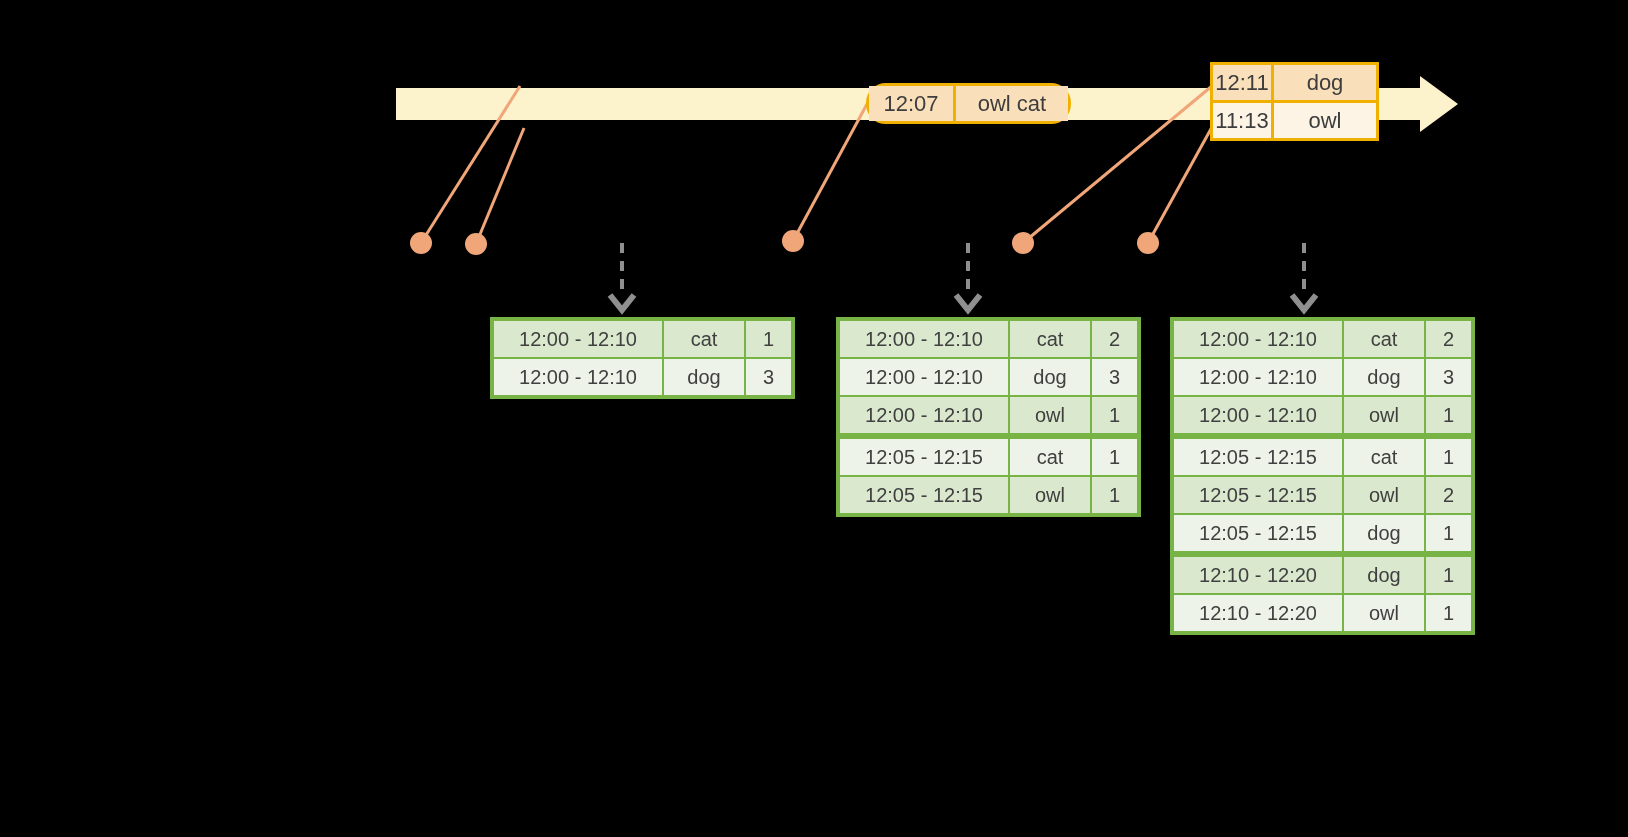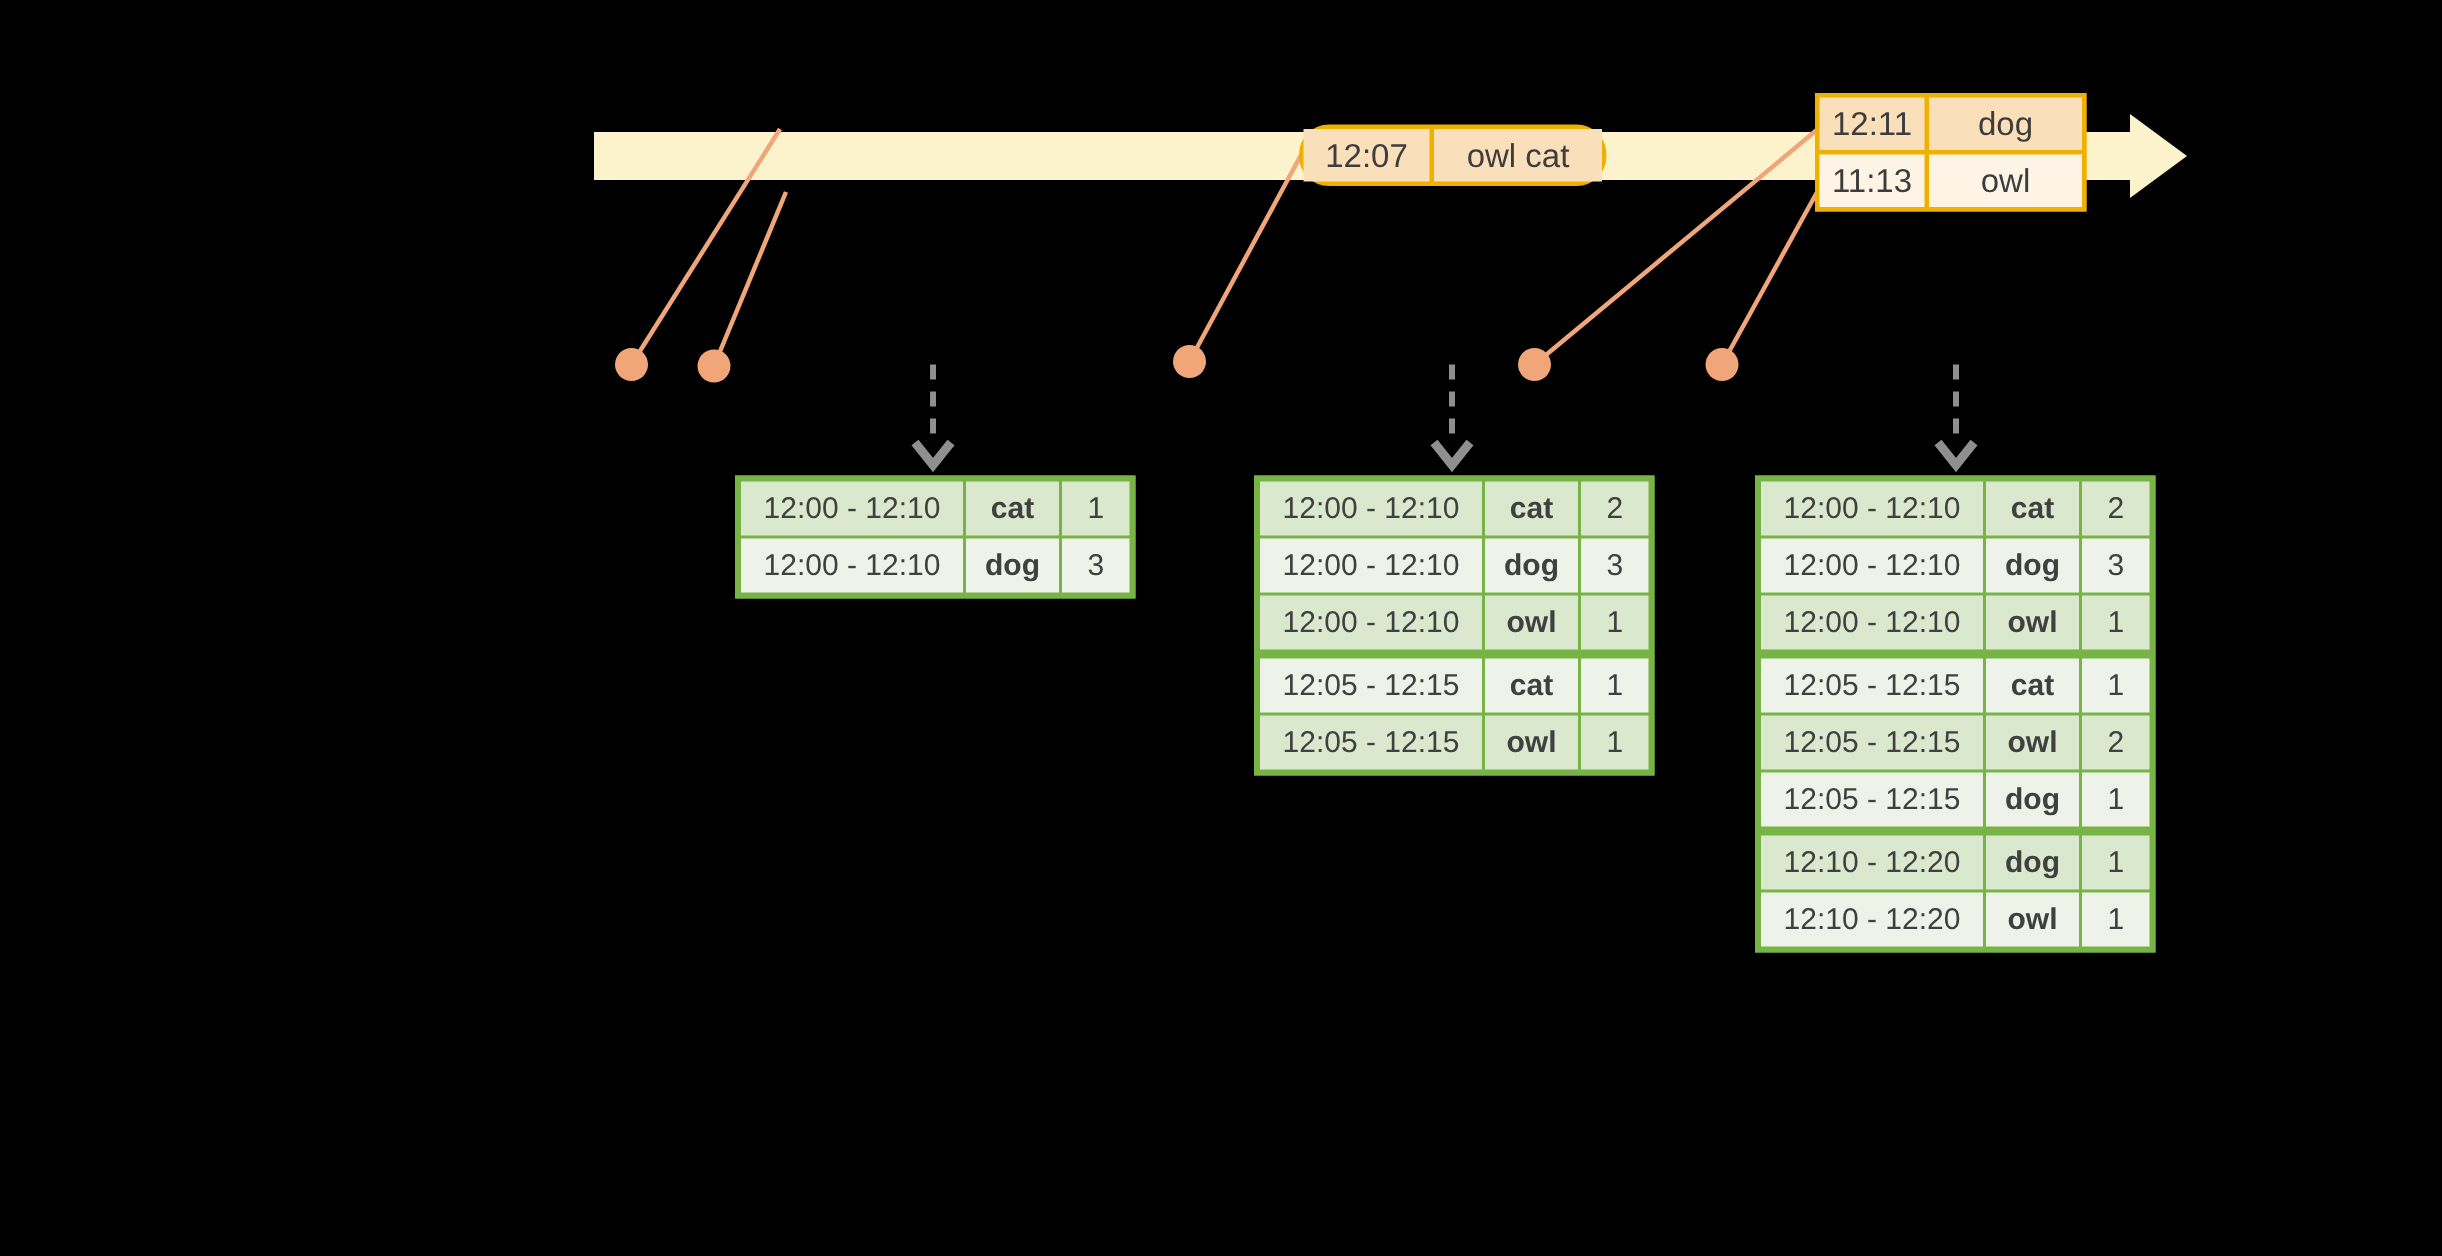--- a/index.html
+++ b/index.html
@@ -9,34 +9,34 @@
   svg.overlay{position:absolute;left:0;top:0;width:1628px;height:837px;pointer-events:none;}
 
   
   .event-table{position:absolute;border:3px solid #EFB000;background:#EFB000;
                display:flex;flex-direction:column;gap:3px;box-sizing:border-box;z-index:2;}
   .event-table .trow{display:flex;gap:3px;height:35px;}
   .event-table .cell{display:flex;align-items:center;justify-content:center;
                      font-size:22px;color:#3d3d3d;}
   .event-table .c0{width:84px;}
   .event-table .c1{width:112px;}
-  .event-table.compact .c0{width:70px;}
+  .event-table.compact .c0{width:58px;}
   .event-table.compact .c1{width:102px;}
   .event-table .odd  .cell{background:#FADFBB;}
   .event-table .even .cell{background:#FDF4E5;}
 
   
   .result-table{position:absolute;border:4px solid #78B445;background:#78B445;
                 display:flex;flex-direction:column;gap:2px;box-sizing:border-box;z-index:2;}
   .result-table .trow{display:flex;gap:2px;height:36px;}
   .result-table .trow.group-start{margin-top:4px;}
   .result-table .cell{display:flex;align-items:center;justify-content:center;
                       font-size:20px;color:#404040;}
-  .result-table .c0{width:148px;}
-  .result-table .c1{width:62px;font-weight:bold;}
+  .result-table .c0{width:168px;}
+  .result-table .c1{width:80px;}
   .result-table .c2{width:45px;}
   .result-table .odd  .cell{background:#DAE8CE;}
   .result-table .even .cell{background:#EEF3E9;}
 
   
   #event-table-a{left:518px;top:62px;}
   #event-table-b{left:866px;top:83px;border-radius:20px;}
   #event-table-c{left:1210px;top:62px;}
   #result-table-1{left:490px;top:317px;}
   #result-table-2{left:836px;top:317px;}

